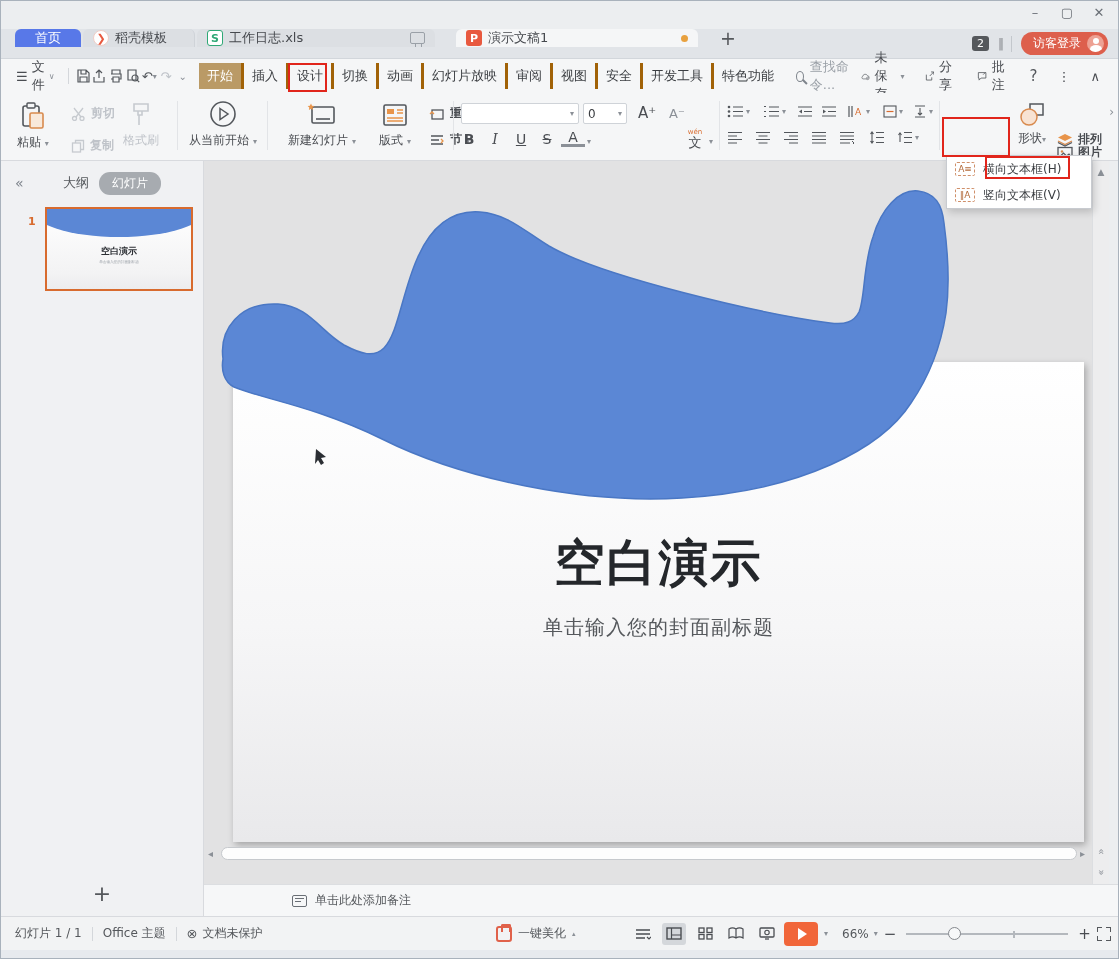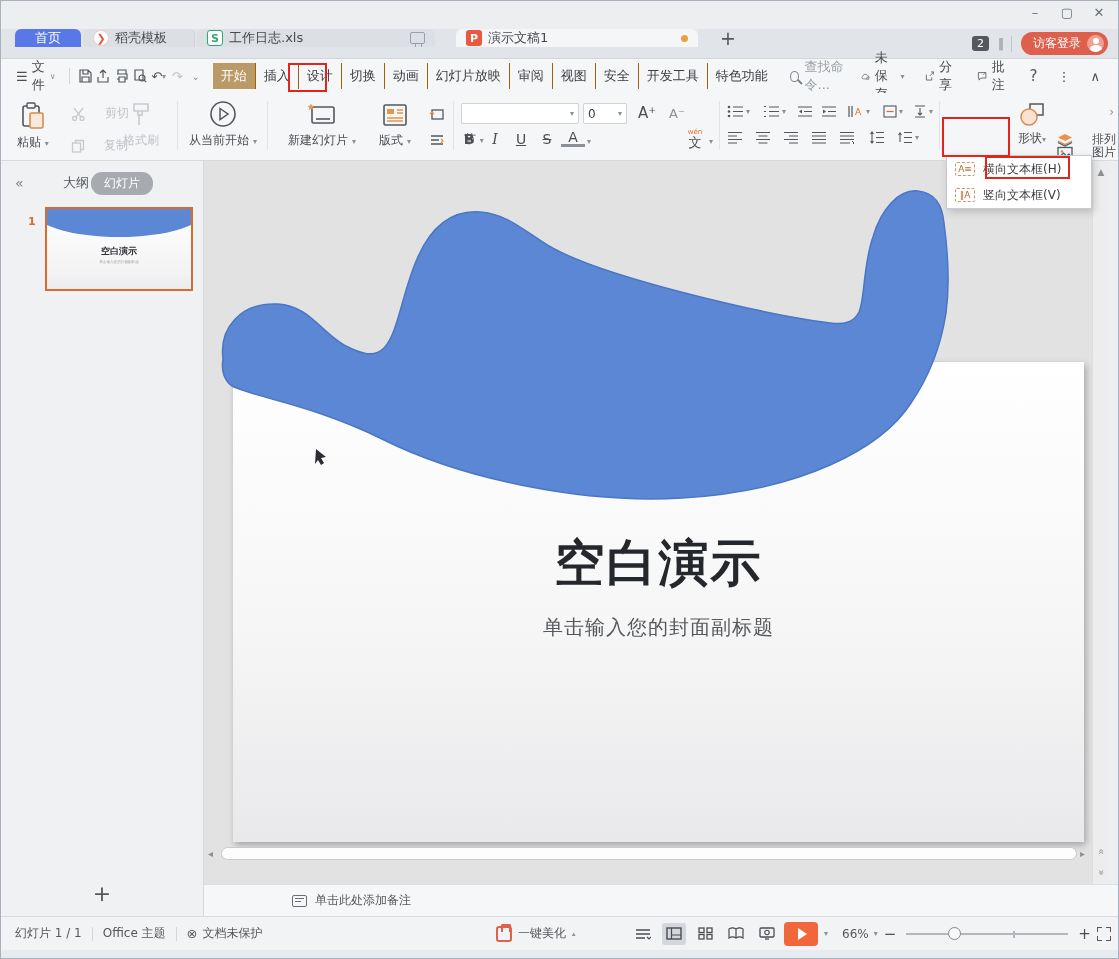--- a/index.html
+++ b/index.html
@@ -36,37 +36,37 @@
   .avatar:before { content:""; position:absolute; top:3px; left:5.5px; width:6px; height:6px; border-radius:50%; background:#fff; }
   .avatar:after { content:""; position:absolute; top:10px; left:2.5px; width:12px; height:8px; border-radius:50%; background:#fff; }
 
   
   .menubar { position:absolute; top:58px; left:0; right:0; height:34px; background:#f5f6f7; display:flex; align-items:center; }
   .menubar .sep { width:1px; height:16px; background:#d4d7db; margin:0 6px; }
   .mi { display:flex; align-items:center; gap:4px; padding:0 7px; color:#4a4d52; height:26px; }
   .qa-ic { width:24px; height:24px; display:flex; align-items:center; justify-content:center; color:#53575c; }
   .qa-ic svg { display:block; }
   .menu-tab { padding:4px 8px; position:relative; white-space:nowrap; color:#3b3e42; }
-  .menu-tab + .menu-tab { border-left:1px solid #a16207; }
+  .menu-tab + .menu-tab { border-left:3px solid #a16207; }
   .menu-tab.active { background:#ba9a66; color:#fff; }
   .search-cmd { display:flex; align-items:center; gap:6px; color:#9aa0a7; margin-left:14px; }
   .mag { width:11px; height:11px; border:1.5px solid #7d838b; border-radius:50%; position:relative; }
   .mag:after { content:""; position:absolute; width:6px; height:1.5px; background:#7d838b; transform:rotate(45deg); right:-5px; bottom:-2px; }
   .menubar-right { margin-left:auto; display:flex; align-items:center; gap:4px; padding-right:10px; color:#4a4d52; }
   .mr-item { display:flex; align-items:center; gap:5px; padding:0 8px; }
 
   
   .ribbon { position:absolute; top:92px; left:0; right:0; height:68px; background:#f5f6f7; border-bottom:1px solid #d8dade; }
   .rsep { position:absolute; top:8px; bottom:10px; width:1px; background:#e2e4e7; }
   .rlabel { font-size:12px; color:#4a4d52; white-space:nowrap; }
   .dis { color:#bfc3c9 !important; }
   .dis svg * { stroke:#c6cacf !important; fill:none; }
   .caret { font-size:8px; color:#8b9097; }
   .bigbtn { position:absolute; display:flex; flex-direction:column; align-items:center; gap:3px; }
-  .smallrow { position:absolute; display:flex; align-items:center; gap:19px; font-size:12px; }
+  .smallrow { position:absolute; display:flex; align-items:center; gap:5px; font-size:12px;font-weight:bold; }
   .combo { position:absolute; height:21px; background:#fff; border:1px solid #cfd3d8; border-radius:2px; display:flex; align-items:center; padding:0 4px; font-size:12px; }
   .combo .caret { margin-left:auto; }
   .fmt { position:absolute; width:24px; height:20px; display:flex; align-items:center; justify-content:center; font-size:14px; color:#4a4d52; }
   .pgi { position:absolute; display:flex; align-items:center; gap:2px; }
   .tbx-btn { position:absolute; left:945px; top:98px; width:60px; height:56px; background:#e4e6e9; border:1px solid #c9ccd1; border-radius:2px; display:flex; flex-direction:column; align-items:center; justify-content:center; gap:4px; }
   .ribbon-chevron { position:absolute; right:4px; top:12px; color:#8b9097; font-size:12px; }
 
   
   .dashbox { width:26px; height:17px; border:1px dashed #9aa0a7; border-radius:2px; display:flex; align-items:center; justify-content:center; font-size:10px; color:#53575c; }
   .dashbox.orange { border-color:#d0906a; color:#b36a3a; width:20px; height:14px; font-size:9px; }
@@ -76,21 +76,21 @@
   .dd-item { height:26px; display:flex; align-items:center; gap:8px; padding:0 8px; font-size:12px; color:#3b3e42; }
 
   
   .redbox { position:absolute; border:2px solid #e1251b; z-index:60; pointer-events:none; }
 
   
   .sidebar { position:absolute; top:160px; left:0; width:203px; bottom:42px; background:#f0f1f3; border-right:1px solid #d8dade; }
   .sb-head { position:absolute; top:10px; left:0; right:0; height:24px; display:flex; align-items:center; }
   .sb-collapse { position:absolute; left:14px; color:#7d838b; font-size:14px; }
   .sb-outline { position:absolute; left:62px; color:#55585c; }
-  .sb-slides { position:absolute; left:90px; background:#a7abb0; color:#fff; border-radius:11px; padding:3px 13px; font-size:12px; }
+  .sb-slides { position:absolute; left:98px; background:#a7abb0; color:#fff; border-radius:11px; padding:3px 13px; font-size:12px; }
   .thumb-wrap { position:absolute; top:46px; left:44px; width:148px; height:84px; background:#fff; border:2px solid #d86b2e; }
   .thumb-num { position:absolute; top:54px; left:27px; color:#d86b2e; font-size:11px; font-weight:bold; }
   .thumb { position:relative; width:100%; height:100%; overflow:hidden; background:linear-gradient(180deg,#fff 0%,#f3f3f4 80%,#ececee 100%); }
   .thumb-blob { position:absolute; top:-30px; left:-12%; width:124%; height:58px; background:#5b87d5; border-radius:50%; }
   .thumb-title { position:absolute; top:36px; width:100%; text-align:center; font-size:9px; font-weight:bold; color:#2b2e33; }
   .thumb-sub { position:absolute; top:50px; width:100%; text-align:center; font-size:4px; color:#9aa0a7; transform:scale(.9); }
   .sb-add { position:absolute; bottom:10px; left:0; right:0; text-align:center; font-size:22px; color:#55585c; }
 
   
   .canvas { position:absolute; top:160px; left:203px; width:890px; height:725px; background:#e2e2e3; overflow:hidden; }

